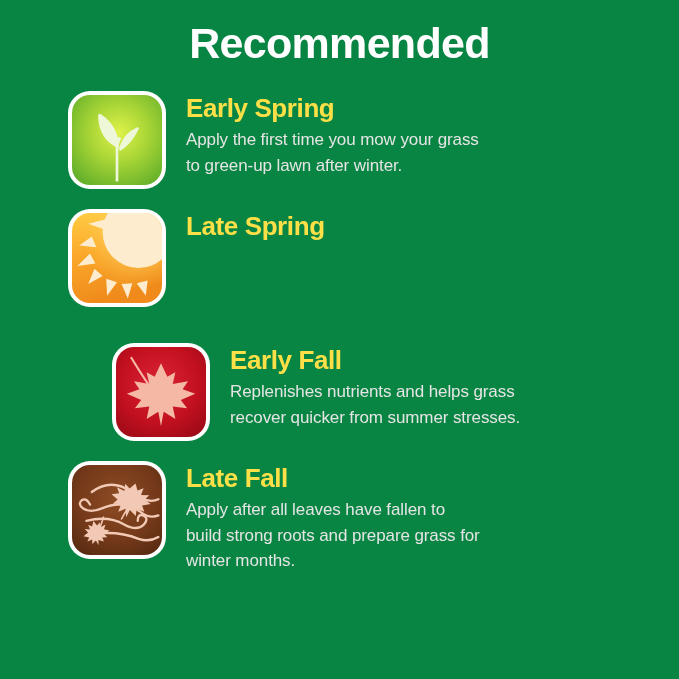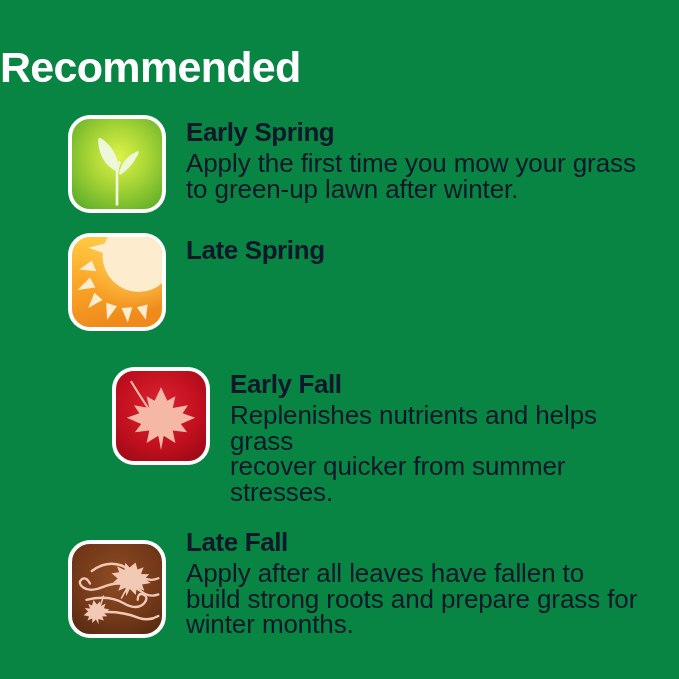--- a/index.html
+++ b/index.html
@@ -15,42 +15,42 @@
     position: relative;
   }
   .infographic {
     width: 679px;
     height: 679px;
     background: #088542;
     box-sizing: border-box;
     position: relative;
   }
   .title-block {
-    padding-top: 42px;
-    text-align: left;
+    padding-top: 18px;
+    text-align: center;
   }
   .title-line {
     color: #ffffff;
     font-weight: bold;
     font-size: 43px;
     line-height: 51px;
     letter-spacing: -0.7px;
     font-family: "Liberation Sans", sans-serif;
   }
   .rows {
     margin-top: 22px;
     padding-left: 68px;
     padding-right: 18px;
   }
   .row {
     display: flex;
     align-items: flex-start;
     margin-bottom: 22px;
   }
-  .row:last-child { margin-bottom: 0; align-items: flex-end; }
+  .row:last-child { margin-bottom: 0; }
 
   .tile-wrap {
     flex: 0 0 auto;
     width: 98px;
     height: 98px;
     border-radius: 22px;
     background: #ffffff;
     padding: 4px;
     box-sizing: border-box;
     margin-right: 20px;
@@ -63,30 +63,30 @@
     position: relative;
   }
   .tile svg { display: block; width: 100%; height: 100%; }
 
   .row-text {
     flex: 1 1 auto;
     padding-top: 2px;
     min-width: 0;
   }
   .row-heading {
-    color: #0f172a;
+    color: #fde047;
     font-weight: bold;
     font-size: 26px;
     line-height: 30px;
     letter-spacing: -0.4px;
     margin: 0 0 4px 0;
   }
   .row-body {
-    color: #0f172a;
-    font-size: 26px;
+    color: #e5e5e5;
+    font-size: 17px;
     line-height: 25.5px;
     letter-spacing: -0.1px;
     margin: 0;
     white-space: pre-line;
   }
 
   
   .row-1 { margin-bottom: 20px; }
   .row-2 { margin-bottom: 36px; }
   .row-3 { margin-bottom: 20px; padding-left: 44px; }

